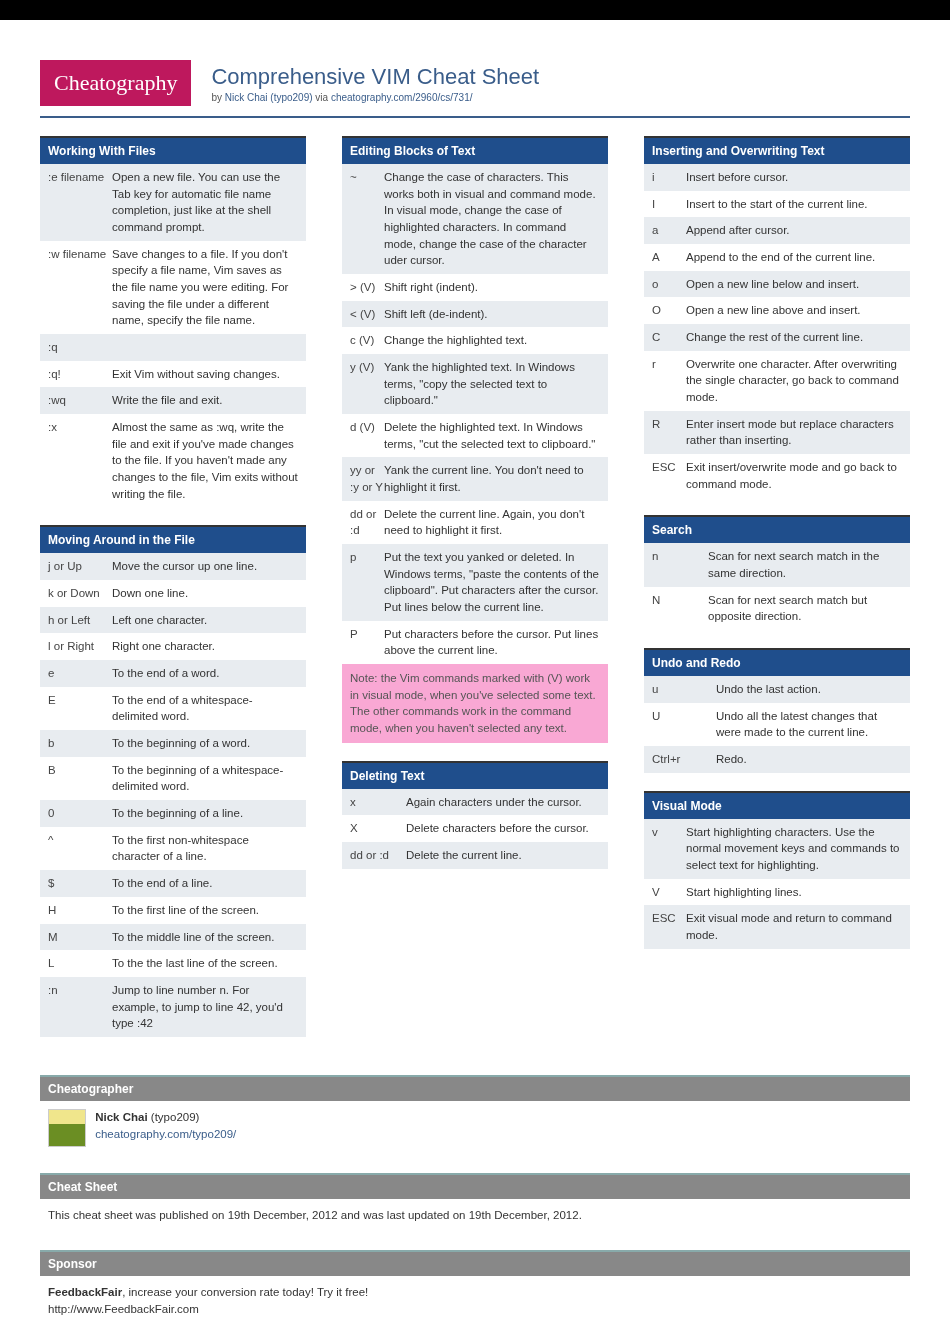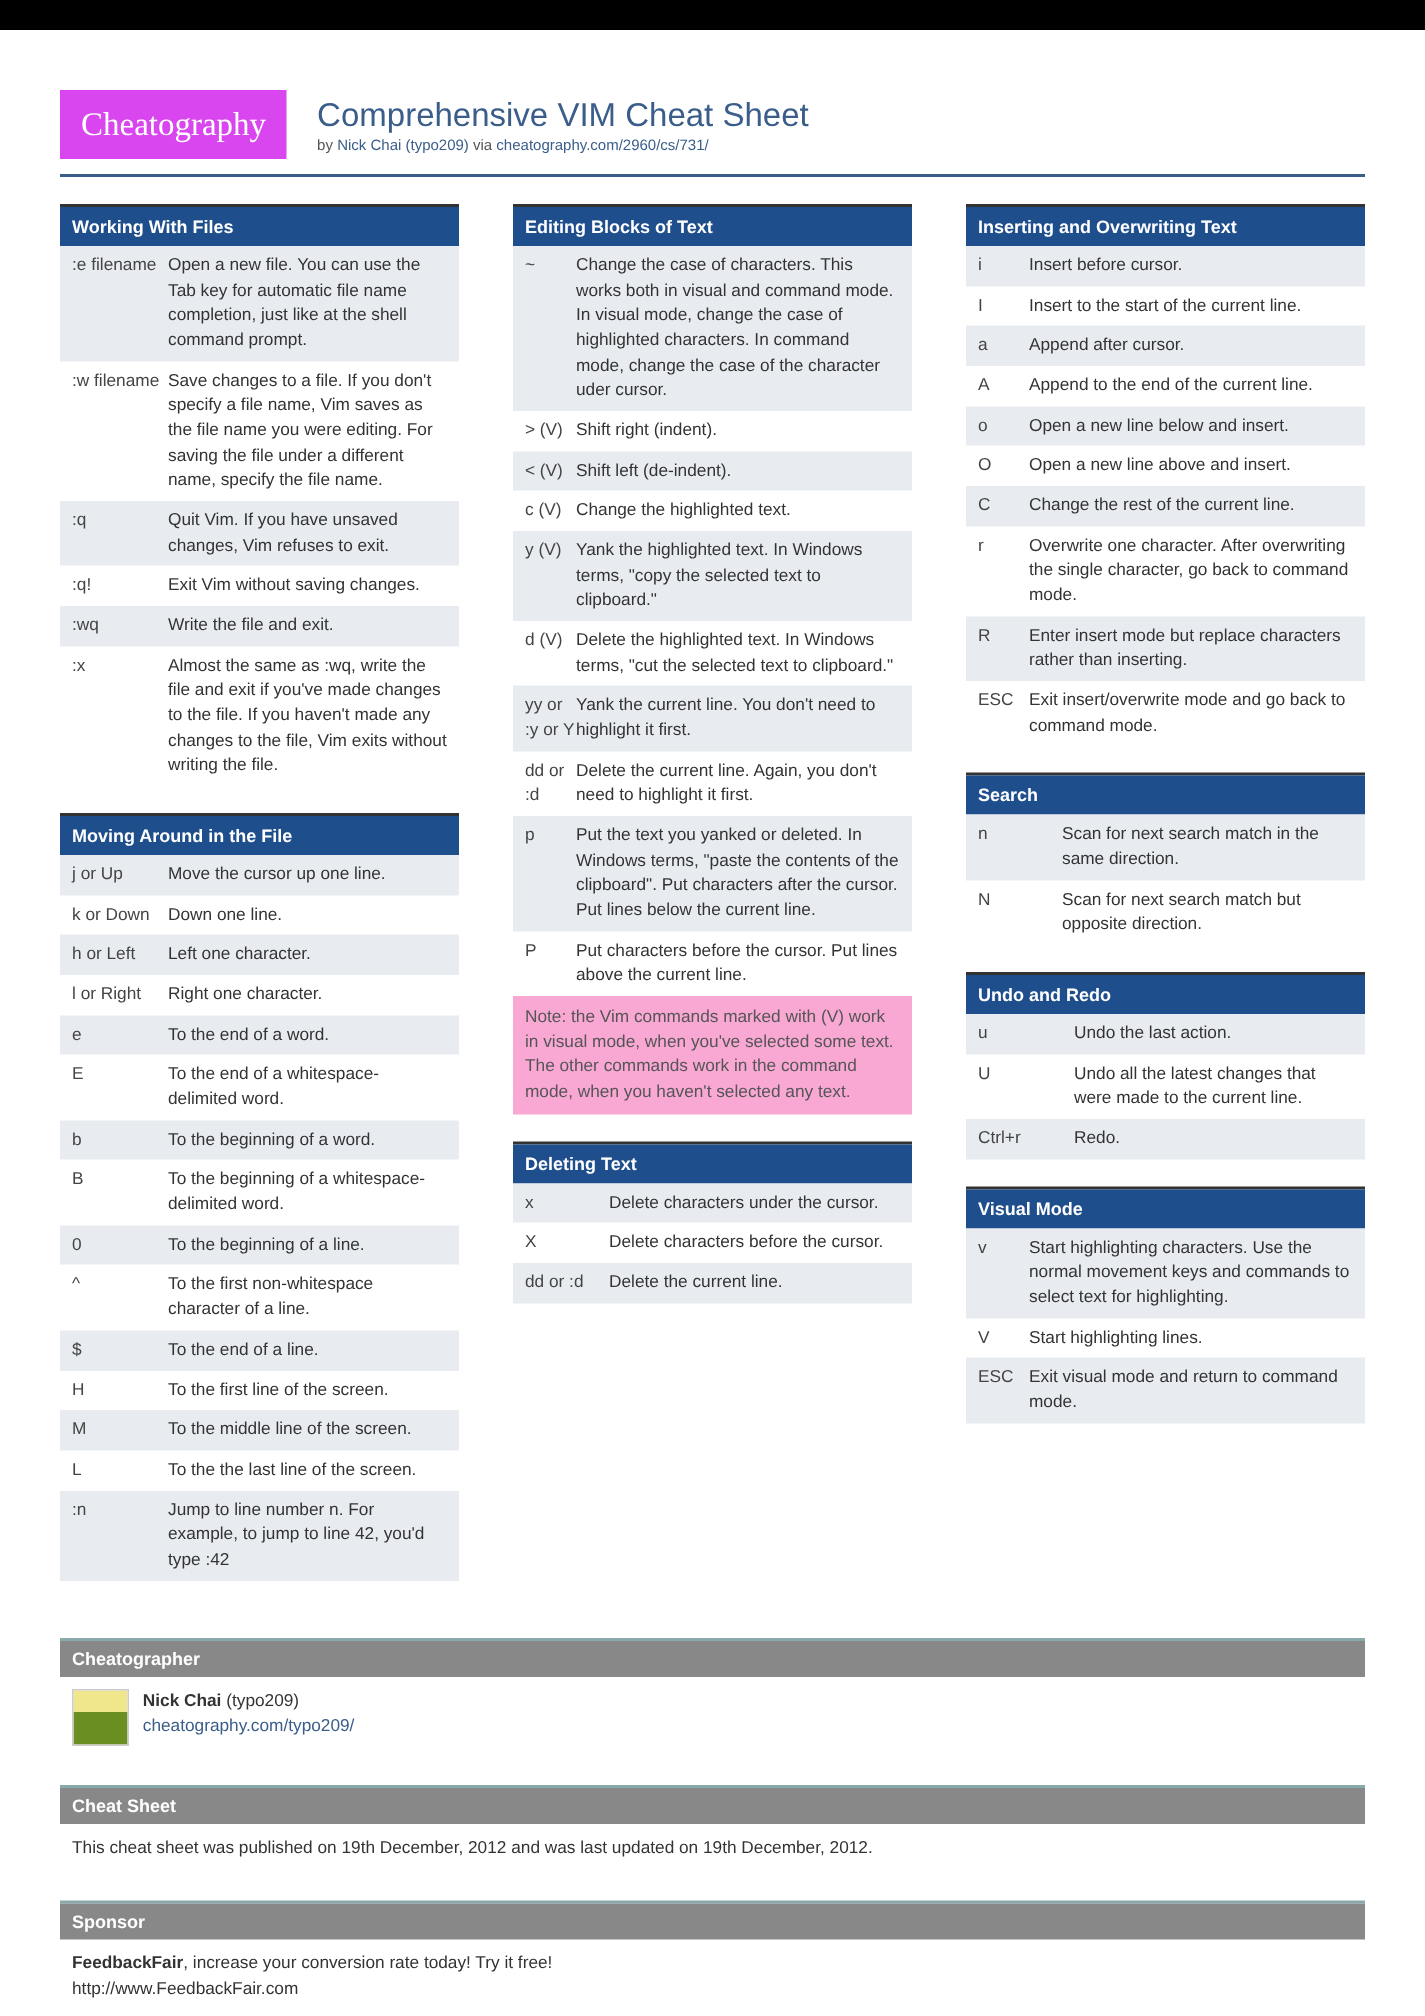--- a/index.html
+++ b/index.html
@@ -1,18 +1,18 @@
 <!DOCTYPE html>
 <html><head>
 <meta charset="utf-8">
 <style>
 body{margin:0;background:#000;font-family:Arial,Helvetica,sans-serif;font-size:12px;color:#333;}
 .page{width:870px;margin:20px auto;background:#fff;padding:40px 40px 60px 40px;min-height:1260px;}
 .header{display:flex;align-items:center;gap:20px;border-bottom:2px solid #3a5d8a;padding-bottom:10px;margin-bottom:18px;}
-.logo{background:#d946ef;color:#fff;font-family:Georgia,serif;font-size:22px;padding:10px 14px;display:inline-block;}
+.logo{background:#be185d;color:#fff;font-family:Georgia,serif;font-size:22px;padding:10px 14px;display:inline-block;}
 .title-block h1{margin:0;font-size:22px;color:#3a5d8a;font-weight:normal;}
 .title-block .byline{font-size:10px;color:#555;margin-top:2px;}
 .title-block .byline a{color:#3a5d8a;text-decoration:none;}
 .columns{display:flex;gap:36px;}
 .col{flex:1;min-width:0;}
 .section{border-top:2px solid #333;margin-bottom:18px;font-size:11.5px;}
 .section-header{background:#1f4e8c;color:#fff;font-weight:bold;padding:6px 8px;font-size:12px;}
 .row{display:flex;padding:5px 8px;line-height:1.45;}
 .row:nth-child(even){background:#e8ecf0;}
 .row .key{flex:0 0 64px;font-family:Arial,sans-serif;color:#444;}
@@ -49,21 +49,20 @@
           <div class="row">
             <div class="key">:e filename</div>
             <div class="desc">Open a new file. You can use the Tab key for automatic file name completion, just like at the shell command prompt.</div>
           </div>
           <div class="row">
             <div class="key">:w filename</div>
             <div class="desc">Save changes to a file. If you don't specify a file name, Vim saves as the file name you were editing. For saving the file under a different name, specify the file name.</div>
           </div>
           <div class="row">
             <div class="key">:q</div>
-            <div class="desc">Quit Vim. If you have unsaved changes, Vim refuses to exit.</div>
           </div>
           <div class="row">
             <div class="key">:q!</div>
             <div class="desc">Exit Vim without saving changes.</div>
           </div>
           <div class="row">
             <div class="key">:wq</div>
             <div class="desc">Write the file and exit.</div>
           </div>
           <div class="row">
@@ -177,21 +176,21 @@
           <div class="row narrow">
             <div class="key">P</div>
             <div class="desc">Put characters before the cursor. Put lines above the current line.</div>
           </div>
           <div class="note">Note: the Vim commands marked with (V) work in visual mode, when you've selected some text. The other commands work in the command mode, when you haven't selected any text.</div>
         </div>
         <div class="section">
           <div class="section-header">Deleting Text</div>
           <div class="row wide">
             <div class="key">x</div>
-            <div class="desc">Delete characters under the cursor.</div>
+            <div class="desc">Again characters under the cursor.</div>
           </div>
           <div class="row wide">
             <div class="key">X</div>
             <div class="desc">Delete characters before the cursor.</div>
           </div>
           <div class="row wide">
             <div class="key">dd or :d</div>
             <div class="desc">Delete the current line.</div>
           </div>
         </div>

